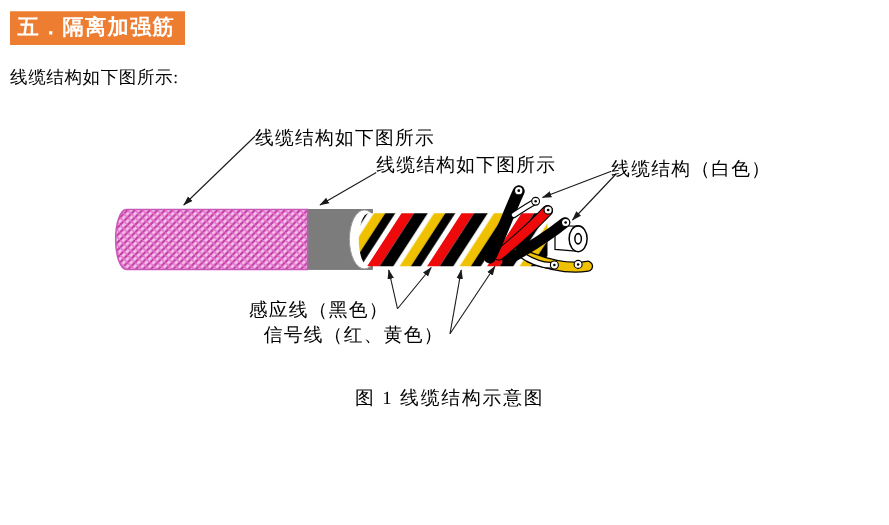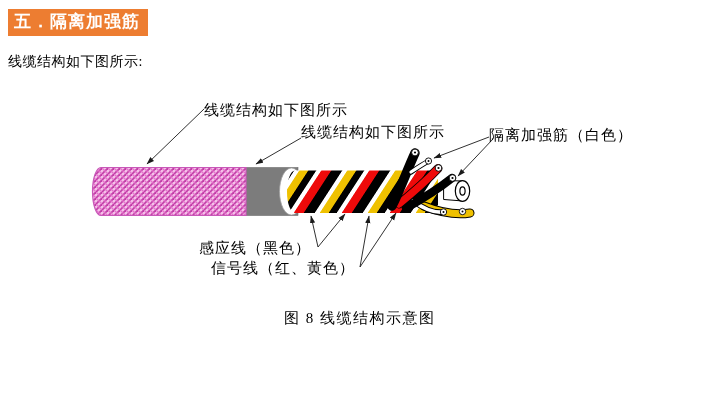--- a/index.html
+++ b/index.html
@@ -127,20 +127,20 @@
         <line x1="493" y1="139" x2="458" y2="176" marker-end="url(#ah)"></line>
         <line x1="318" y1="247" x2="311" y2="216" marker-end="url(#ah)"></line>
         <line x1="318" y1="247" x2="345" y2="214" marker-end="url(#ah)"></line>
         <line x1="360" y1="267" x2="369" y2="216" marker-end="url(#ah)"></line>
         <line x1="360" y1="267" x2="396" y2="213" marker-end="url(#ah)"></line>
       </g>
     </svg>
 
     <div class="lbl lbl-braid">线缆结构如下图所示</div>
     <div class="lbl lbl-sheath">线缆结构如下图所示</div>
-    <div class="lbl lbl-reinforce">隔离加强筋（白色）</div>
+    <div class="lbl lbl-reinforce">线缆结构（白色）</div>
     <div class="lbl lbl-sensing">感应线（黑色）</div>
     <div class="lbl lbl-signal">信号线（红、黄色）</div>
   </div>
 
-  <div class="caption">图 8 线缆结构示意图</div>
+  <div class="caption">图 1 线缆结构示意图</div>
 
 </div>
 
 </body></html>

